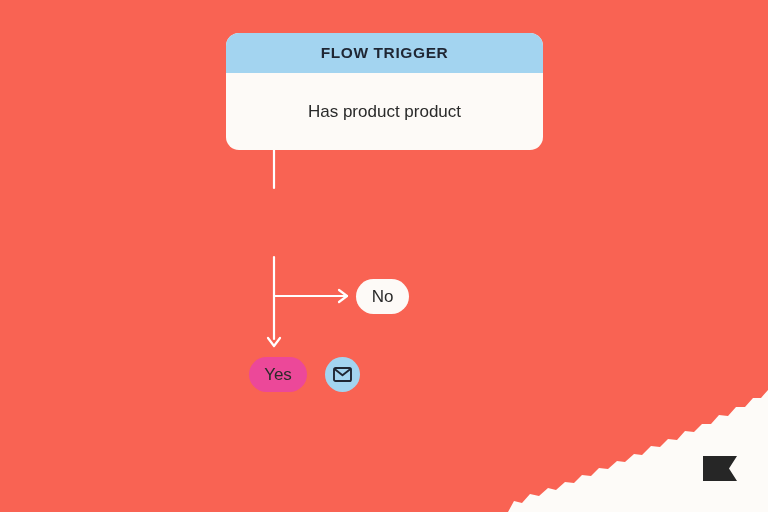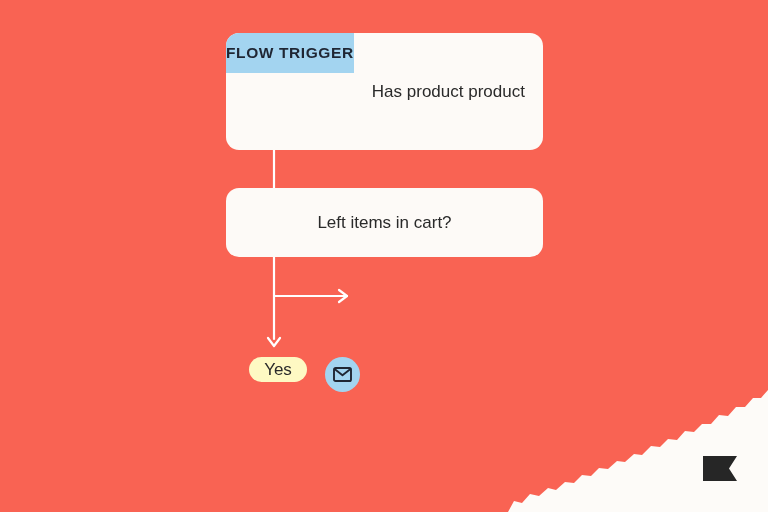--- a/index.html
+++ b/index.html
@@ -42,20 +42,21 @@
     pointer-events:none;
   }
 
   
   .card {
     position:absolute;
     background:#FDFAF7;
     border-radius:13px;
     overflow:hidden;
     display:flex;
+    flex-direction:column;
   }
 
   .card-header {
     background:#A3D4F0;
     height:40px;
     display:flex;
     align-items:center;
     justify-content:center;
     font-size:15.5px;
     font-weight:bold;
@@ -88,22 +89,22 @@
   }
 
   #pill-no {
     left:356px; top:279px;
     width:53px; height:35px;
     background:#FDFAF7;
   }
 
   #pill-yes {
     left:249px; top:357px;
-    width:58px; height:25px;
-    background:#fef9c3;
+    width:58px; height:35px;
+    background:#ec4899;
   }
 
   #badge-email {
     position:absolute;
     left:325px; top:357px;
     width:35px; height:35px;
     border-radius:999px;
     background:#A3D4F0;
     display:flex;
     align-items:center;
@@ -146,24 +147,22 @@
 
       <path d="M 268 338 L 274 346 L 280 338"></path>
     </g>
   </svg>
 
   <div class="card" id="card-trigger">
     <div class="card-header">FLOW TRIGGER</div>
     <div class="card-body">Has product product</div>
   </div>
 
-  <div class="card" id="card-condition">
-    <div class="card-body">Left items in cart?</div>
-  </div>
 
+  <div class="pill" id="pill-no">No</div>
 
   <div class="pill" id="pill-yes">Yes</div>
 
   <div id="badge-email">
     <svg width="19" height="15" viewBox="0 0 19 15">
       <rect x="1" y="1" width="17" height="13" rx="1.6" fill="none" stroke="#1F2633" stroke-width="1.9"></rect>
       <path d="M 2.2 2.6 L 9.5 8.3 L 16.8 2.6" fill="none" stroke="#1F2633" stroke-width="1.9" stroke-linecap="round" stroke-linejoin="round"></path>
     </svg>
   </div>
 

